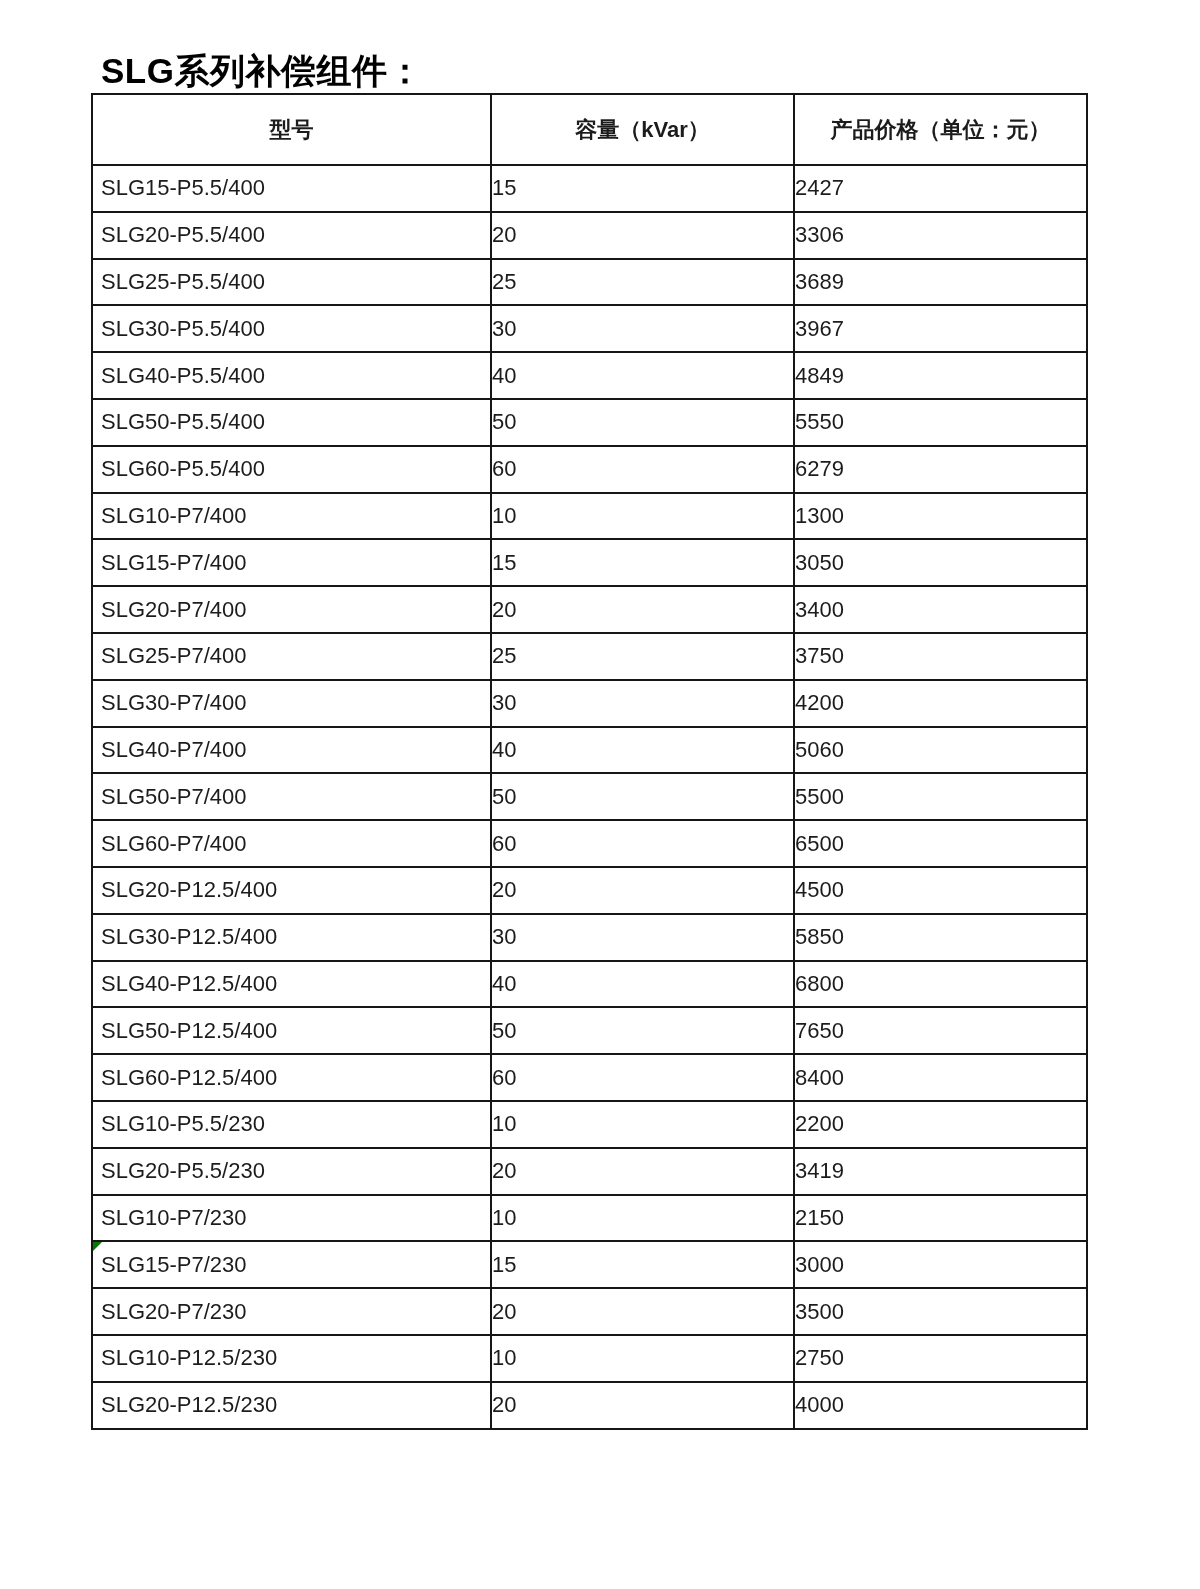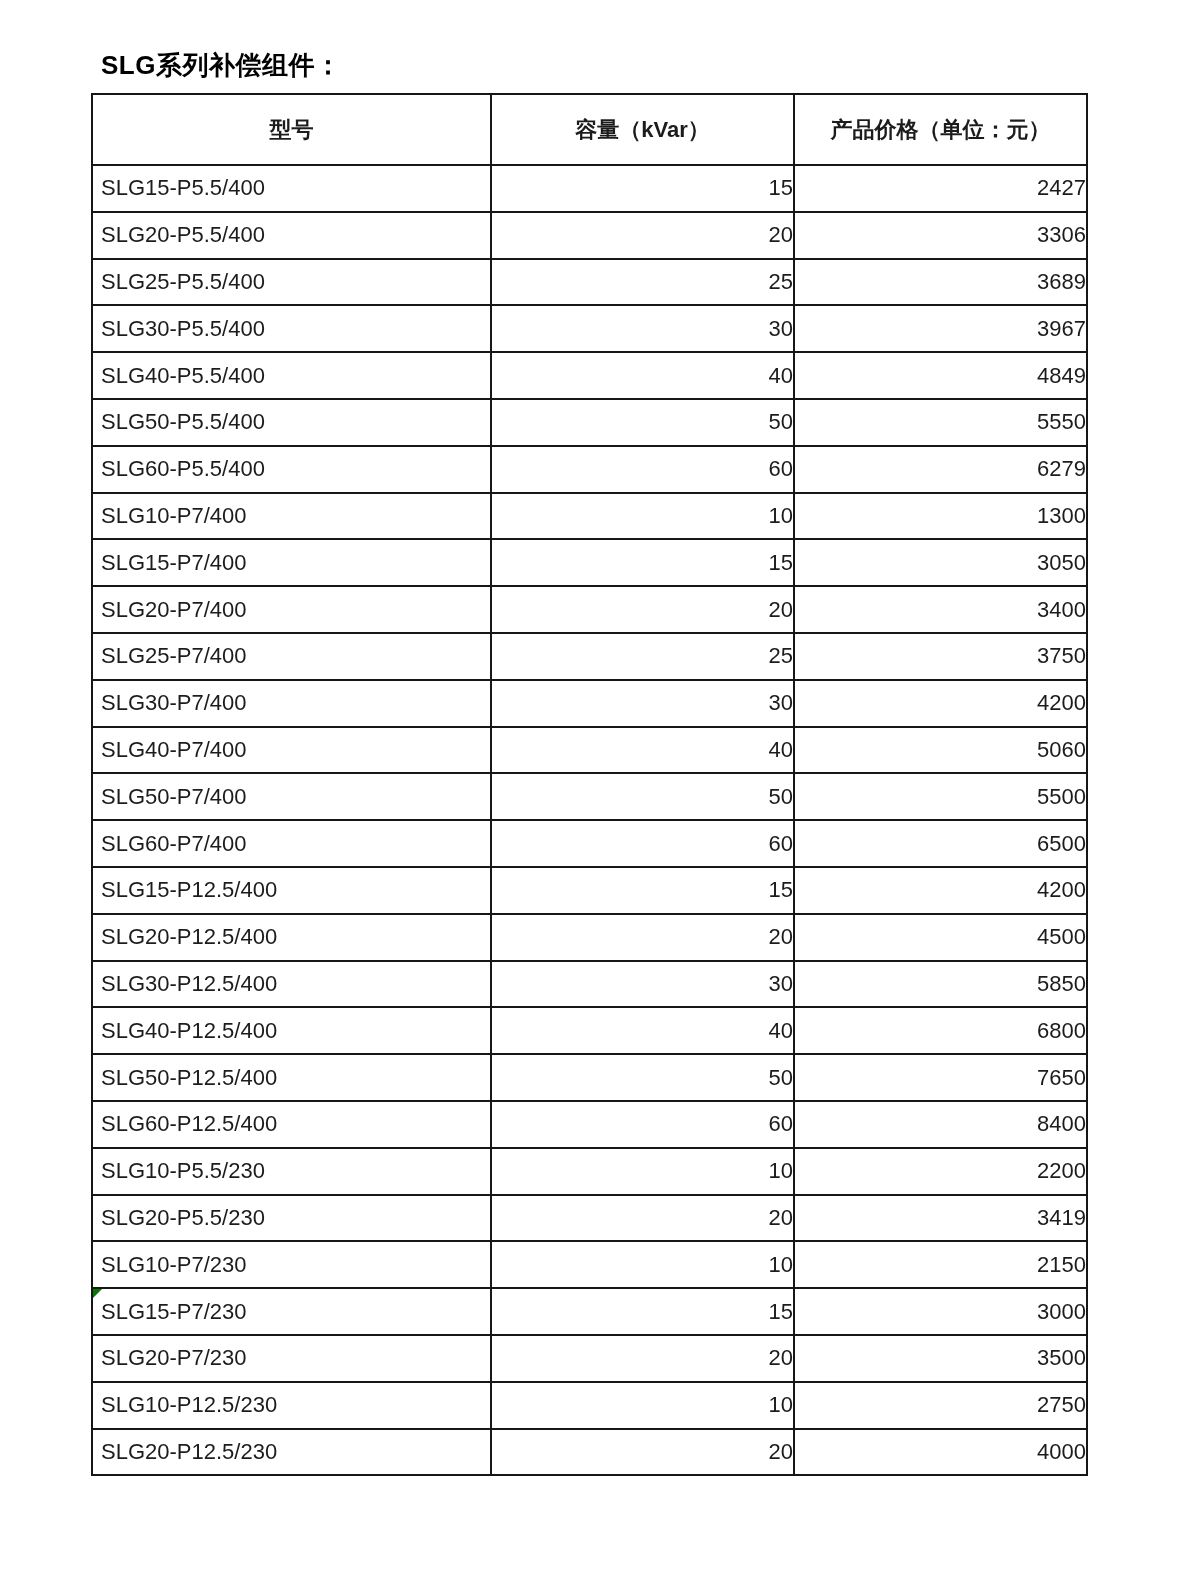--- a/index.html
+++ b/index.html
@@ -14,21 +14,21 @@
     position: relative;
     width: 1200px;
     height: 1589px;
     background: #ffffff;
     overflow: hidden;
   }
   .doc-title {
     position: absolute;
     left: 101px;
     top: 48px;
-    font-size: 26px;
+    font-size: 35px;
     font-weight: 700;
     color: #000000;
     letter-spacing: 0.5px;
     white-space: nowrap;
   }
   table.price-table {
     position: absolute;
     left: 91px;
     top: 93px;
     width: 995px;
@@ -55,21 +55,21 @@
     height: 46.8px;
     vertical-align: middle;
     position: relative;
   }
   .price-table td.model-col {
     text-align: left;
     padding-left: 8px;
     margin-left: 11px;
   }
   .price-table td.num-col {
-    text-align: right;
+    text-align: left;
   }
   .corner-flag {
     position: absolute;
     top: 0;
     left: 0;
     width: 0;
     height: 0;
     border-top: 9px solid #067806;
     border-right: 9px solid transparent;
   }
@@ -165,25 +165,20 @@
           <td class="model-col">SLG50-P7/400</td>
           <td class="num-col">50</td>
           <td class="num-col">5500</td>
         </tr>
         <tr>
           <td class="model-col">SLG60-P7/400</td>
           <td class="num-col">60</td>
           <td class="num-col">6500</td>
         </tr>
         <tr>
-          <td class="model-col">SLG15-P12.5/400</td>
-          <td class="num-col">15</td>
-          <td class="num-col">4200</td>
-        </tr>
-        <tr>
           <td class="model-col">SLG20-P12.5/400</td>
           <td class="num-col">20</td>
           <td class="num-col">4500</td>
         </tr>
         <tr>
           <td class="model-col">SLG30-P12.5/400</td>
           <td class="num-col">30</td>
           <td class="num-col">5850</td>
         </tr>
         <tr>

